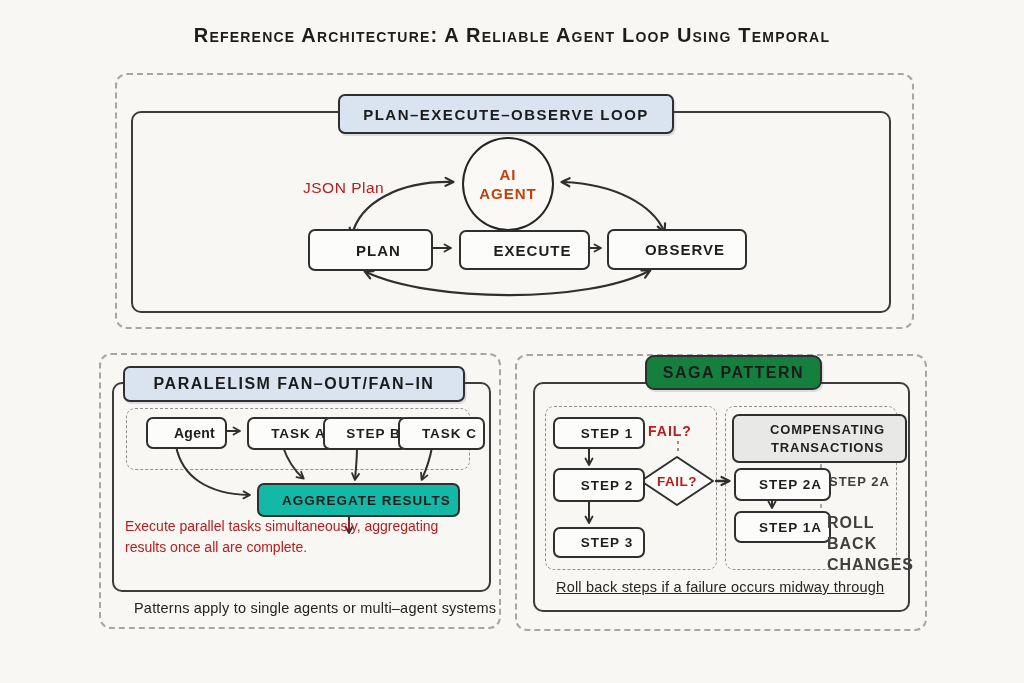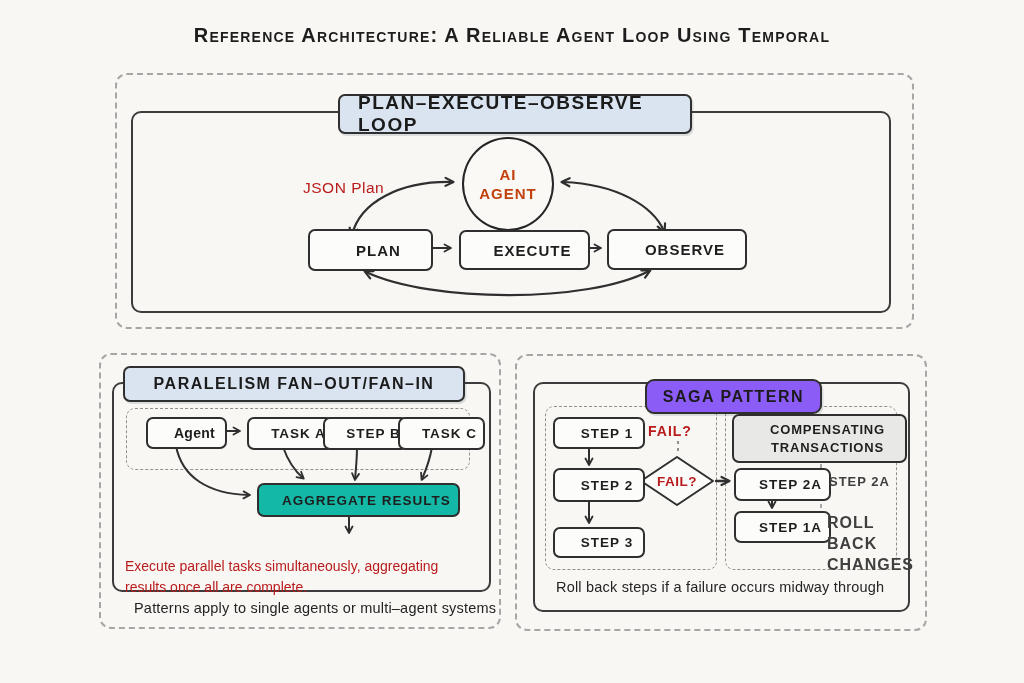--- a/index.html
+++ b/index.html
@@ -29,21 +29,21 @@
 </style>
 </head>
 <body>
 
 <div id="stage">
 
   <div id="main-title">Reference Architecture: A Reliable Agent Loop Using Temporal</div>
 
   <div class="dashed-outer" style="left:115px;top:73px;width:795px;height:252px;"></div>
   <div class="solid-frame" style="left:131px;top:111px;width:756px;height:198px;"></div>
-  <div class="titlebox" style="left:338px;top:94px;width:332px;height:36px;font-size:19px;background:#d9e4f0;padding-left:18px;">PLAN–EXECUTE–OBSERVE LOOP</div>
+  <div class="titlebox" style="left:338px;top:94px;width:332px;height:36px;font-size:15px;background:#d9e4f0;">PLAN–EXECUTE–OBSERVE LOOP</div>
 
   <div class="circle" style="left:462px;top:137px;width:88px;height:90px;">
     <span style="width:60px;">AI AGENT</span>
   </div>
 
   <div class="label" style="left:303px;top:179px;font-size:15.5px;letter-spacing:0.5px;">JSON Plan</div>
 
 
   <div class="box" style="left:308px;top:229px;width:105px;height:38px;">PLAN</div>
   <div class="box" style="left:459px;top:230px;width:111px;height:36px;">EXECUTE</div>
@@ -53,46 +53,46 @@
   <div class="solid-frame" style="left:112px;top:382px;width:375px;height:206px;"></div>
   <div class="titlebox" style="left:123px;top:366px;width:338px;height:32px;font-size:16px;background:#d9e4f0;">PARALELISM FAN–OUT/FAN–IN</div>
   <div class="dashed-inner" style="left:126px;top:408px;width:342px;height:60px;"></div>
 
   <div class="box" style="left:146px;top:417px;width:61px;height:28px;font-size:14px;letter-spacing:0.3px;font-weight:600;">Agent</div>
   <div class="box smalltext" style="left:247px;top:417px;width:67px;height:29px;">TASK A</div>
   <div class="box smalltext" style="left:323px;top:417px;width:65px;height:29px;">STEP B</div>
   <div class="box smalltext" style="left:398px;top:417px;width:67px;height:29px;">TASK C</div>
   <div class="box smalltext" style="left:257px;top:483px;width:183px;height:30px;background:#14b8a6;text-align:right;">AGGREGATE RESULTS</div>
 
-  <div class="label" style="left:125px;top:556px;width:334px;font-size:14px;line-height:1.5;">Execute parallel tasks simultaneously, aggregating results once all are complete.</div>
+  <div class="label" style="left:125px;top:516px;width:334px;font-size:14px;line-height:1.5;">Execute parallel tasks simultaneously, aggregating results once all are complete.</div>
   <div class="footer-text" style="left:134px;top:600px;width:366px;">Patterns apply to single agents or multi–agent systems</div>
 
   <div class="dashed-outer" style="left:515px;top:354px;width:408px;height:273px;"></div>
   <div class="solid-frame" style="left:533px;top:382px;width:373px;height:226px;"></div>
-  <div class="titlebox" style="left:645px;top:379px;width:173px;height:31px;font-size:16px;background:#8b5cf6;border-radius:9px;">SAGA PATTERN</div>
+  <div class="titlebox" style="left:645px;top:355px;width:173px;height:31px;font-size:16px;background:#15803d;border-radius:9px;">SAGA PATTERN</div>
   <div class="dashed-inner" style="left:545px;top:406px;width:170px;height:162px;"></div>
   <div class="dashed-inner" style="left:725px;top:406px;width:170px;height:162px;"></div>
 
   <div class="box smalltext" style="left:553px;top:417px;width:72px;height:28px;">STEP 1</div>
   <div class="label" style="left:648px;top:423px;font-size:14px;letter-spacing:1px;font-weight:600;">FAIL?</div>
   <div class="box smalltext" style="left:553px;top:468px;width:72px;height:30px;">STEP 2</div>
   <div class="box smalltext" style="left:553px;top:527px;width:72px;height:27px;">STEP 3</div>
 
   <div class="label" style="left:649px;top:474px;width:56px;text-align:center;font-size:13.5px;letter-spacing:0.5px;font-weight:600;">FAIL?</div>
 
   <div class="box" style="left:732px;top:414px;width:155px;height:45px;background:#e8e8e6;font-size:13px;letter-spacing:0.8px;text-align:center;">
     <span style="width:135px;line-height:1.35;">COMPENSATING TRANSACTIONS</span>
   </div>
   <div class="box smalltext" style="left:734px;top:468px;width:77px;height:29px;">STEP 2A</div>
   <div class="box smalltext" style="left:734px;top:511px;width:77px;height:28px;">STEP 1A</div>
 
   <div class="grey-label" style="left:829px;top:474px;font-size:13px;font-weight:600;">STEP 2A</div>
   <div class="grey-label" style="left:827px;top:513px;width:70px;font-size:16px;line-height:1.3;font-weight:600;">ROLL BACK CHANGES</div>
 
-  <div class="footer-text" style="left:556px;top:579px;width:345px;">Roll back steps if a failure occurs midway through</div>
+  <div class="footer-text" style="left:556px;top:579px;width:345px;text-decoration:underline;">Roll back steps if a failure occurs midway through</div>
 
   <svg class="connectors" width="1024" height="683" viewBox="0 0 1024 683">
     <defs>
       <marker id="ah" viewBox="0 0 10 10" refX="7" refY="5" markerWidth="10" markerHeight="10" markerUnits="userSpaceOnUse" orient="auto-start-reverse">
         <path d="M1.5,1.5 L8,5 L1.5,8.5" fill="none" stroke="#2f2f2f" stroke-width="1.8" stroke-linecap="round" stroke-linejoin="round"></path>
       </marker>
       <marker id="ahb" viewBox="0 0 12 12" refX="8.5" refY="6" markerWidth="12" markerHeight="12" markerUnits="userSpaceOnUse" orient="auto-start-reverse">
         <path d="M2,2 L10,6 L2,10" fill="none" stroke="#2f2f2f" stroke-width="2.2" stroke-linecap="round" stroke-linejoin="round"></path>
       </marker>
       <marker id="ahg" viewBox="0 0 10 10" refX="7" refY="5" markerWidth="9" markerHeight="9" markerUnits="userSpaceOnUse" orient="auto">

